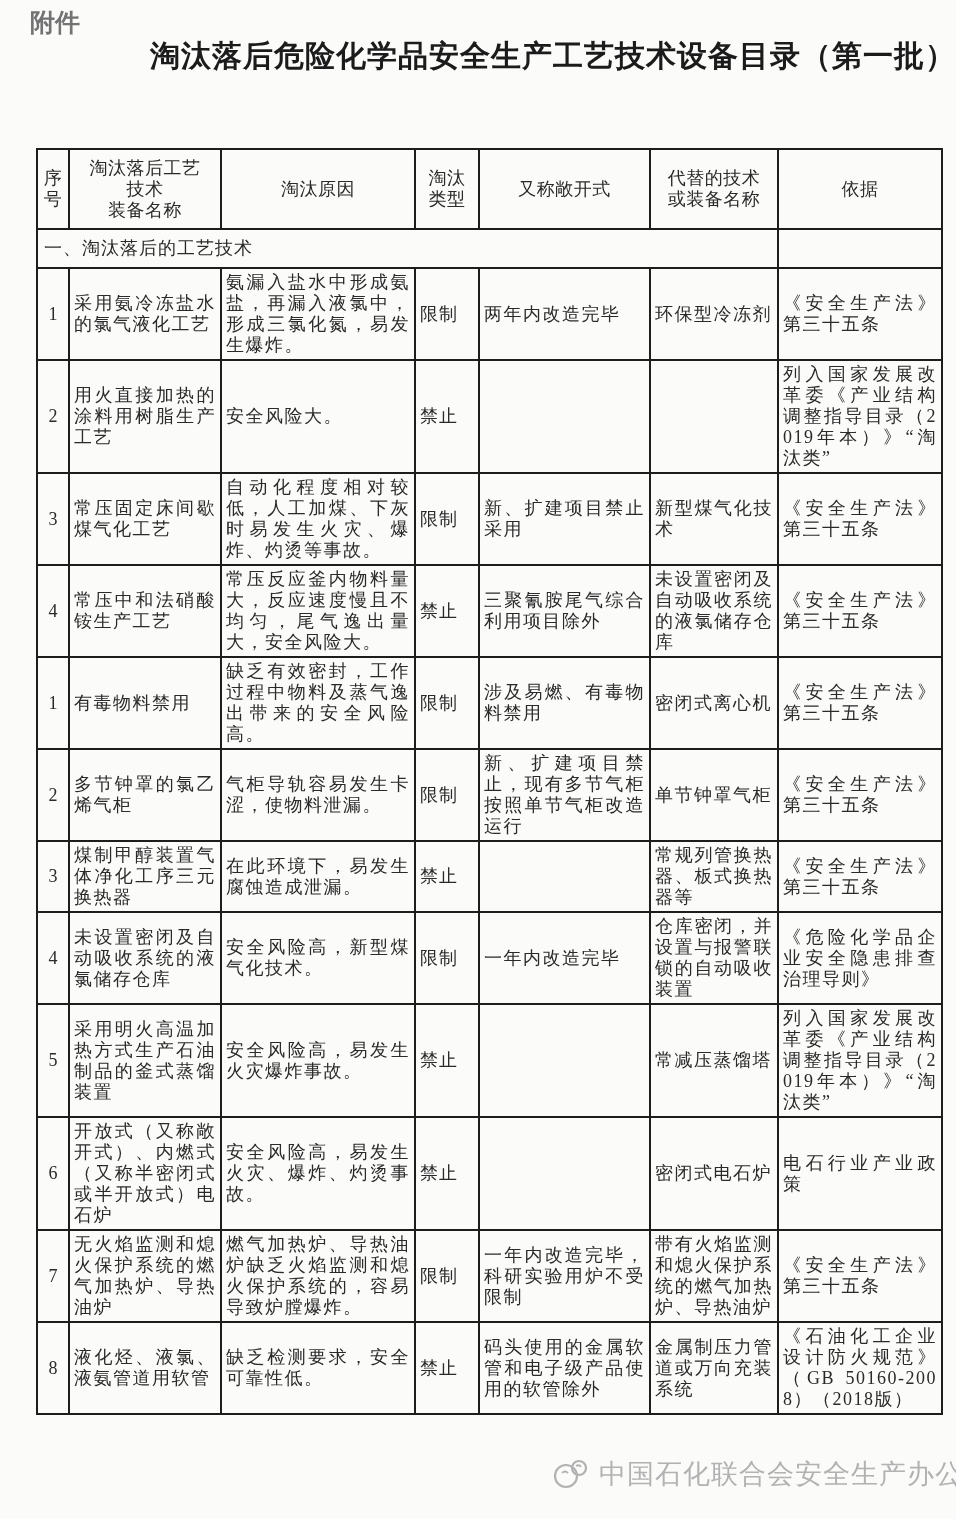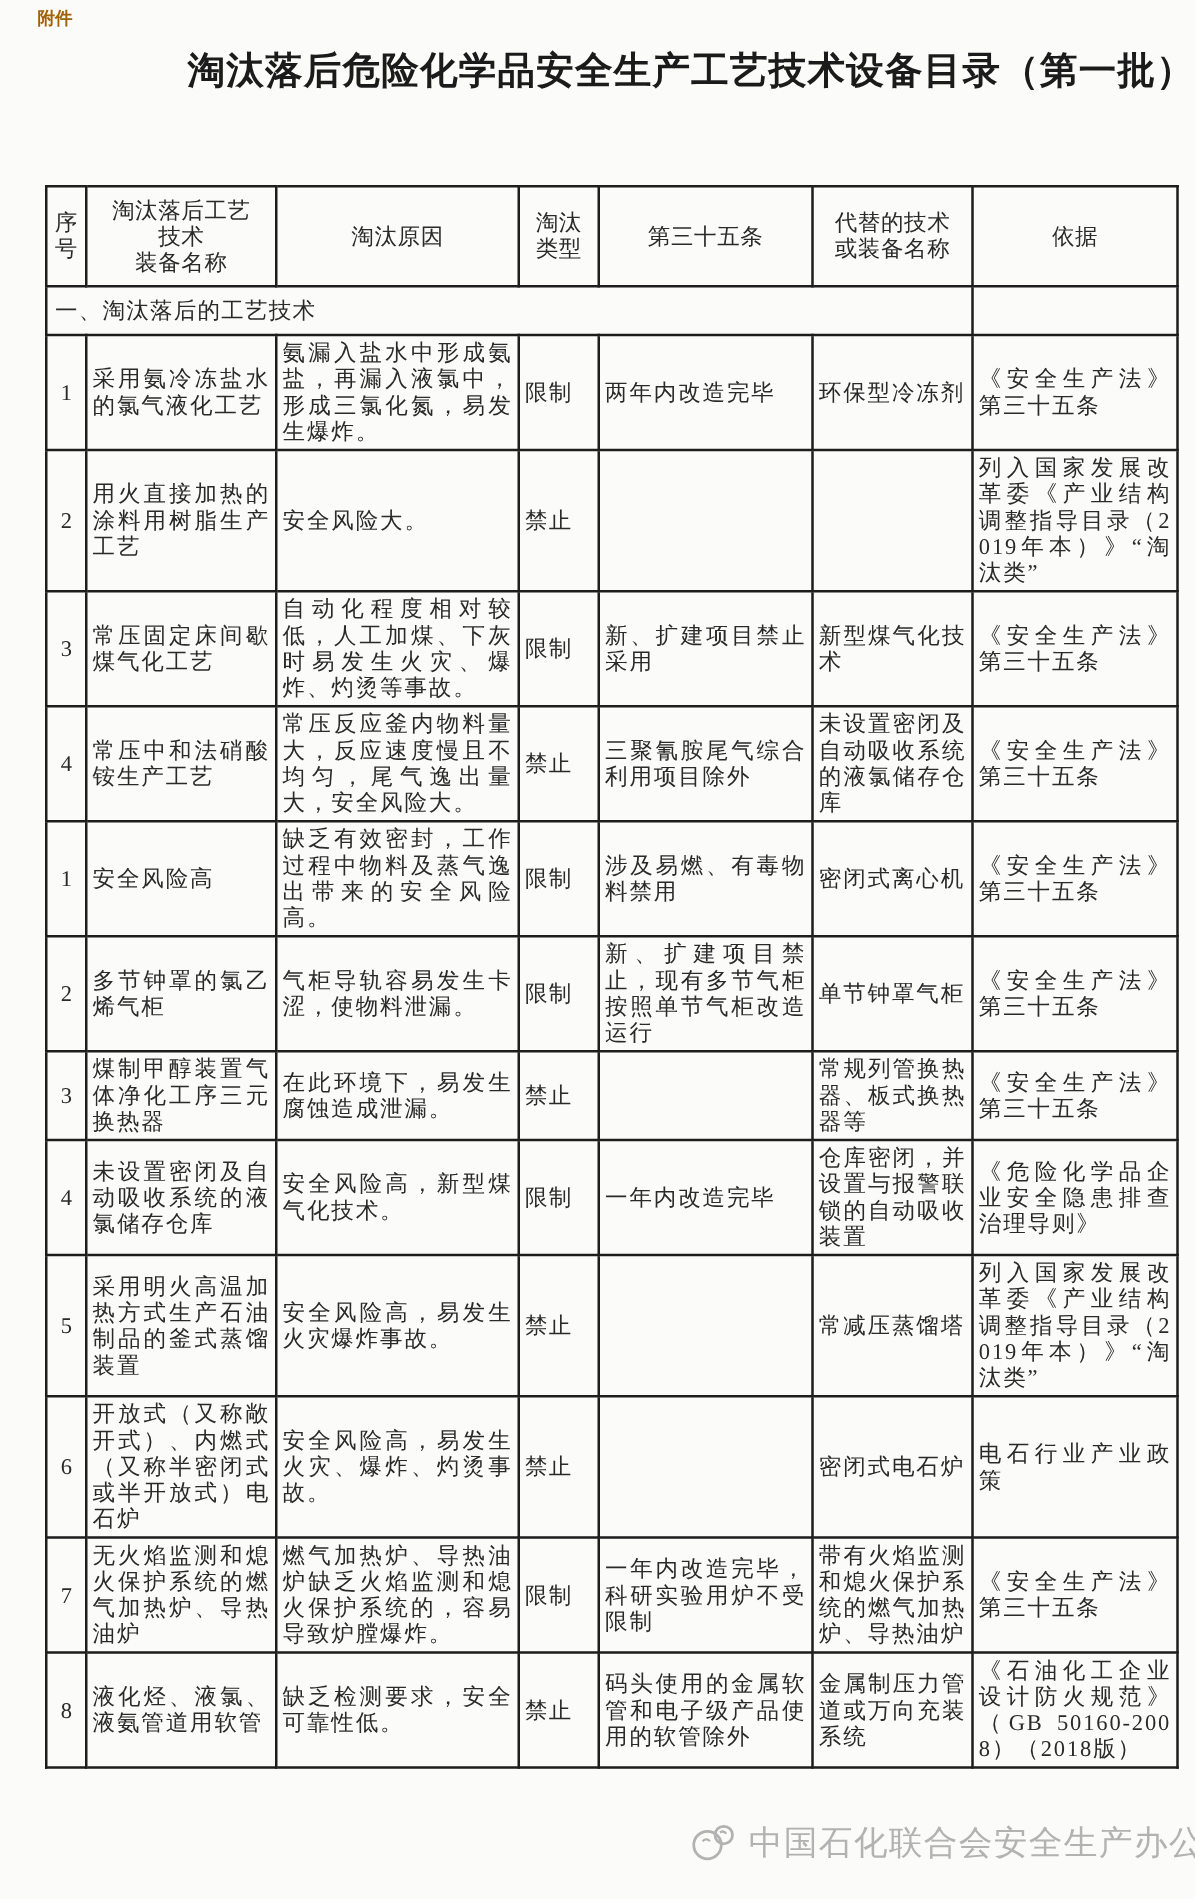--- a/index.html
+++ b/index.html
@@ -7,23 +7,23 @@
     width: 956px; height: 1519px;
     background: #fbfbfa;
     font-family: "Liberation Serif", "DejaVu Serif", serif;
     color: #222;
     position: relative;
     overflow: hidden;
   }
   .attachment-label {
     position: absolute;
     left: 30px; top: 6px;
-    font-size: 14px;
+    font-size: 25px;
     font-weight: bold;
-    color: #a16207;
+    color: #737373;
   }
   .doc-title {
     position: absolute;
     left: 0; top: 36px;
     width: 100%;
     text-align: right;
     font-size: 30px;
     font-weight: bold;
     letter-spacing: 1px;
     color: #1b1b1b;
@@ -108,21 +108,21 @@
   </colgroup>
   <thead>
     <tr>
       <th>序号</th>
       <th>淘汰落后工艺
 技术
 装备名称</th>
       <th>淘汰原因</th>
       <th>淘汰
 类型</th>
-      <th>第三十五条</th>
+      <th>又称敞开式</th>
       <th>代替的技术
 或装备名称</th>
       <th>依据</th>
     </tr>
   </thead>
   <tbody id="table-body">
       <tr class="section-row">
         <td colspan="6" class="section-title">一、淘汰落后的工艺技术</td>
         <td></td>
       </tr>
@@ -157,21 +157,21 @@
         <td class="col-no">4</td>
         <td class="col-name">常压中和法硝酸铵生产工艺</td>
         <td class="col-reason">常压反应釜内物料量大，反应速度慢且不均匀，尾气逸出量大，安全风险大。</td>
         <td class="col-type">禁止</td>
         <td class="col-scope">三聚氰胺尾气综合利用项目除外</td>
         <td class="col-alt">未设置密闭及自动吸收系统的液氯储存仓库</td>
         <td class="col-basis">《安全生产法》第三十五条</td>
       </tr>
       <tr>
         <td class="col-no">1</td>
-        <td class="col-name">安全风险高</td>
+        <td class="col-name">有毒物料禁用</td>
         <td class="col-reason">缺乏有效密封，工作过程中物料及蒸气逸出带来的安全风险高。</td>
         <td class="col-type">限制</td>
         <td class="col-scope">涉及易燃、有毒物料禁用</td>
         <td class="col-alt">密闭式离心机</td>
         <td class="col-basis">《安全生产法》第三十五条</td>
       </tr>
       <tr>
         <td class="col-no">2</td>
         <td class="col-name">多节钟罩的氯乙烯气柜</td>
         <td class="col-reason">气柜导轨容易发生卡涩，使物料泄漏。</td>

